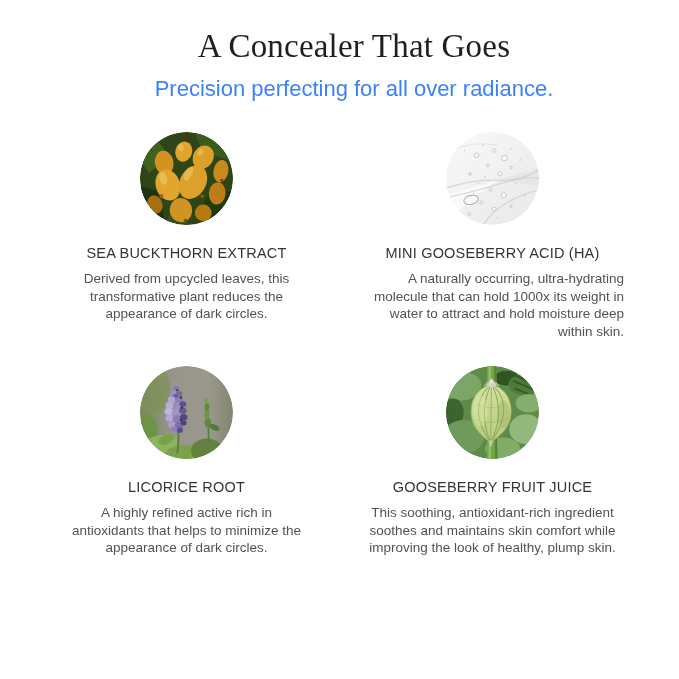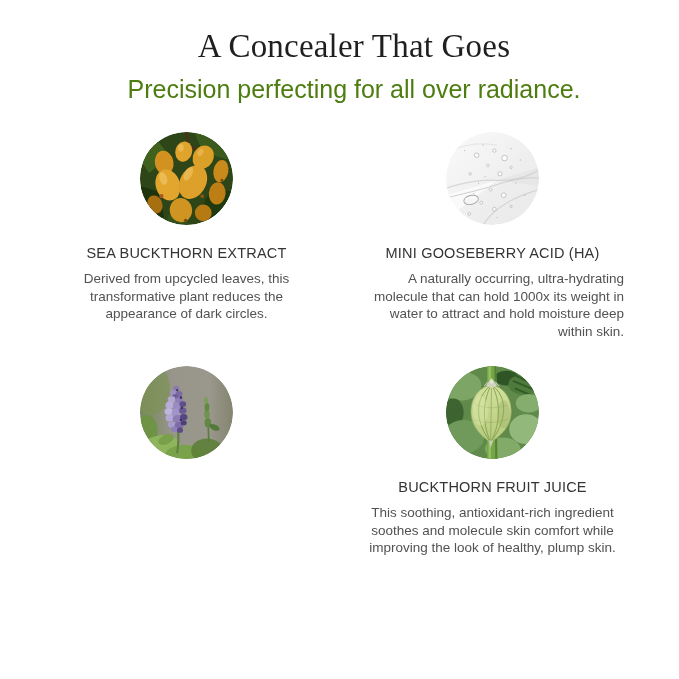--- a/index.html
+++ b/index.html
@@ -20,23 +20,23 @@
   .title {
     font-family: "Liberation Serif", "DejaVu Serif", serif;
     font-weight: 400;
     font-size: 33px;
     line-height: 39px;
     color: #1f1f1f;
     letter-spacing: 0.2px;
   }
   .subtitle {
     margin-top: 10px;
-    font-size: 25px;
+    font-size: 22px;
     line-height: 26px;
-    color: #4d7c0f;
+    color: #3b82f6;
   }
   .grid {
     margin-top: 30px;
     display: grid;
     grid-template-columns: 306px 306px;
     row-gap: 26px;
     justify-content: center;
   }
   .cell {
     display: flex;
@@ -233,20 +233,22 @@
               <ellipse cx="37" cy="68" rx="3.6" ry="3" fill="#8f80b8"></ellipse>
               <ellipse cx="43" cy="69" rx="3.2" ry="2.8" fill="#5a4a86"></ellipse>
               <circle cx="44" cy="34" r="1.4" fill="#3f3264"></circle>
               <circle cx="45" cy="45" r="1.4" fill="#3f3264"></circle>
               <circle cx="44" cy="58" r="1.4" fill="#3f3264"></circle>
               <circle cx="40" cy="26" r="1.2" fill="#3f3264"></circle>
             </g>
           </g>
         </svg>
       </div>
+      <div class="ing-name">LICORICE ROOT</div>
+      <div class="ing-desc">A highly refined active rich in antioxidants that helps to minimize the appearance of dark circles.</div>
     </div>
 
     <div class="cell">
       <div class="circle">
         <svg viewBox="0 0 100 100">
           <defs>
             <clipPath id="c4">
                 <circle cx="50" cy="50" r="50"></circle>
               </clipPath>
             <linearGradient id="huskg" x1="0" y1="0" x2="0" y2="1">
@@ -280,18 +282,18 @@
             </g>
             <ellipse cx="37" cy="48" rx="8" ry="16" fill="#e6eeb8" opacity="0.35"></ellipse>
             <ellipse cx="62" cy="52" rx="7" ry="15" fill="#94ab60" opacity="0.35"></ellipse>
             <path d="M43,21 L49,13 L55,21 L49,24 Z" fill="#cfd4bd"></path>
             <circle cx="49" cy="17" r="2" fill="#e3e6d6"></circle>
             <path d="M41,22 L45,17 M57,22 L53,17" stroke="#b9bfa6" stroke-width="1.2" fill="none"></path>
             <polygon points="46,80 48,88 51,80" fill="#c8cdb4" opacity="0.95"></polygon>
           </g>
         </svg>
       </div>
-      <div class="ing-name">BUCKTHORN FRUIT JUICE</div>
-      <div class="ing-desc">This soothing, antioxidant-rich ingredient soothes and molecule skin comfort while improving the look of healthy, plump skin.</div>
+      <div class="ing-name">GOOSEBERRY FRUIT JUICE</div>
+      <div class="ing-desc">This soothing, antioxidant-rich ingredient soothes and maintains skin comfort while improving the look of healthy, plump skin.</div>
     </div>
 
   </div>
 </div>
 
 </body></html>

